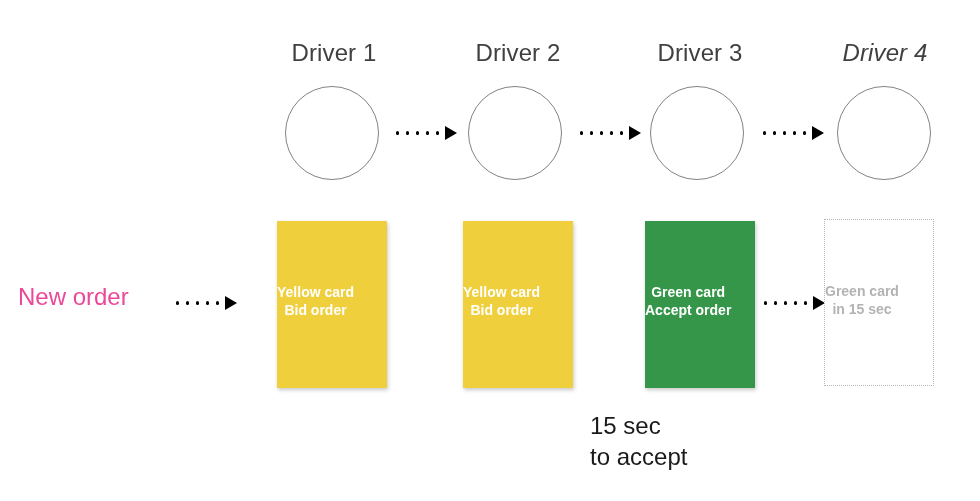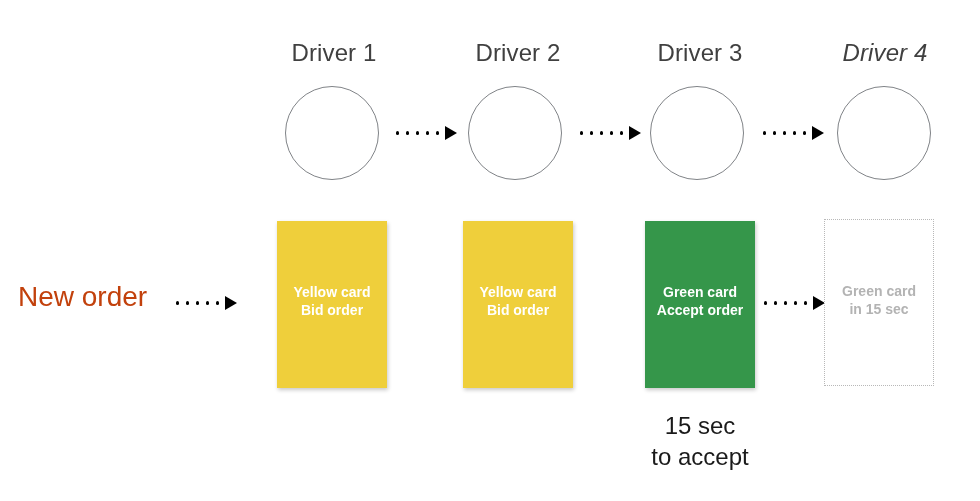--- a/index.html
+++ b/index.html
@@ -71,21 +71,20 @@
   }
 
   
   .card {
     position: absolute;
     width: 110px;
     height: 167px;
     box-sizing: border-box;
     display: flex;
     align-items: center;
-    justify-content: center;
     box-shadow: 1px 2px 4px rgba(0,0,0,0.22);
   }
   .card .card-text {
     text-align: center;
     font-size: 14px;
     font-weight: bold;
     line-height: 18px;
     color: #ffffff;
     white-space: pre-line;
     margin-top: -8px;
@@ -100,29 +99,28 @@
   }
   .card.ghost .card-text {
     color: #b3b3b3;
     font-weight: bold;
     margin-top: -6px;
   }
 
   
   .plain-label {
     position: absolute;
-    font-size: 28px;
+    font-size: 24px;
     line-height: 28px;
-    color: #c2410c;
+    color: #ec4899;
     white-space: nowrap;
   }
   .caption {
     position: absolute;
     width: 220px;
-    text-align: center;
     font-size: 24px;
     line-height: 31px;
     color: #1a1a1a;
     white-space: pre-line;
   }
 </style>
 </head>
 <body>
 
 <div id="canvas">

